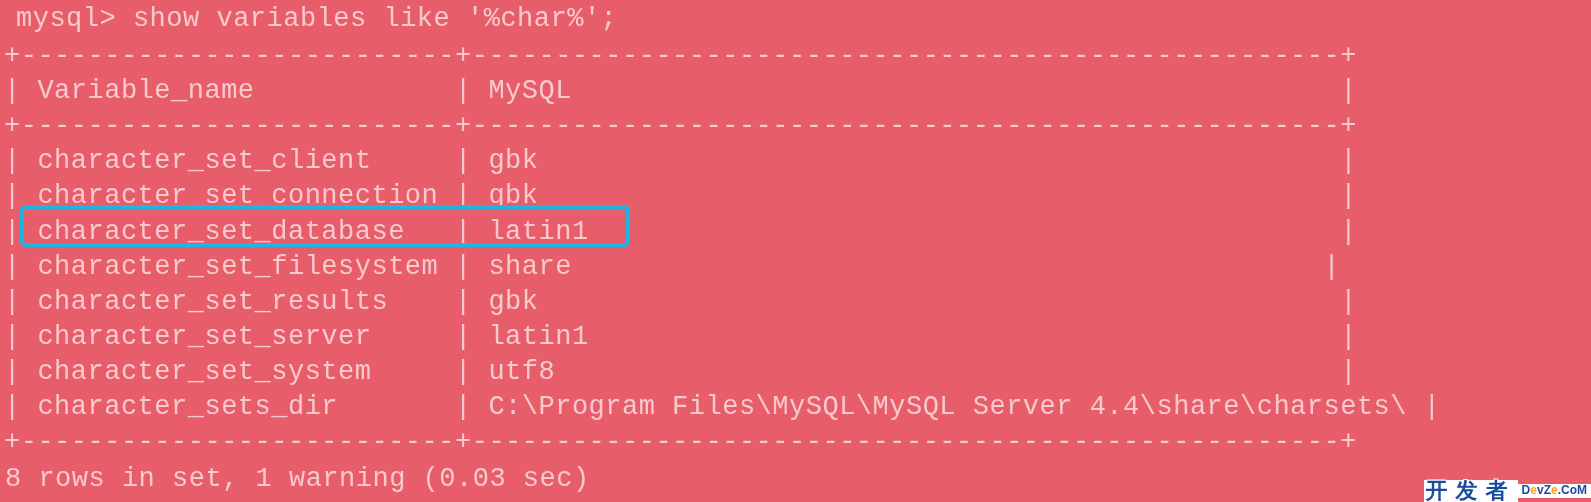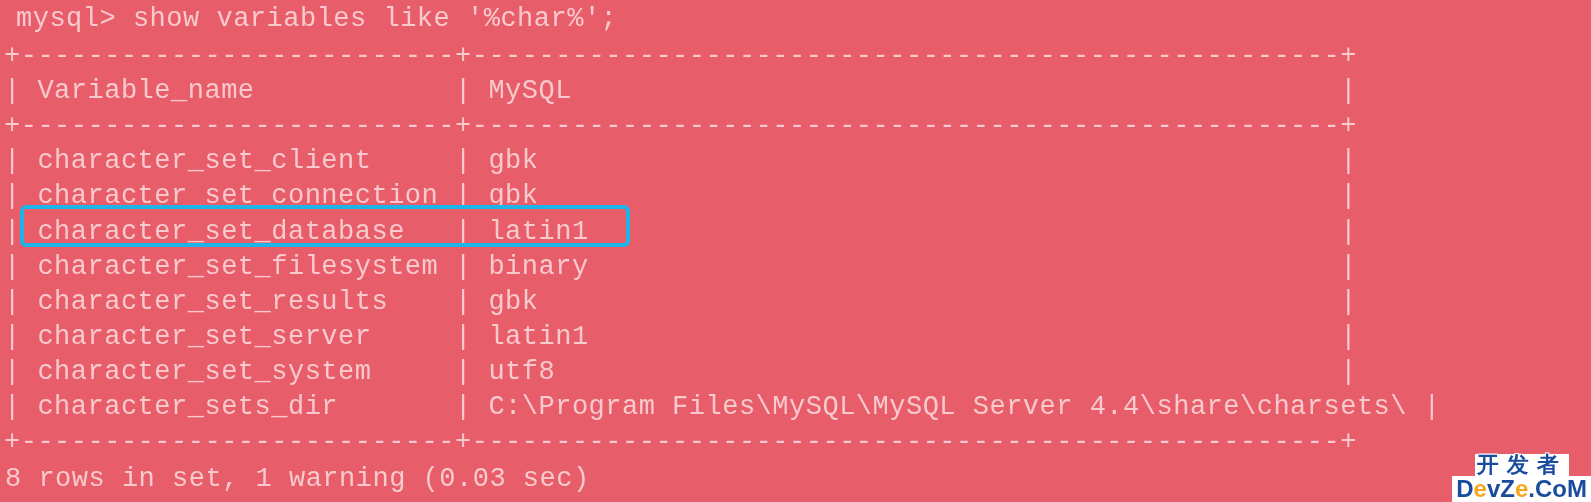--- a/index.html
+++ b/index.html
@@ -50,57 +50,57 @@
       border-radius: 6px;
       pointer-events: none;
       z-index: 10;
     }
     .watermark {
       position: absolute;
       bottom: 0;
       right: 0;
       z-index: 20;
       display: flex;
-      flex-direction: column;
+      flex-direction: row;
       align-items: center;
       background: transparent;
     }
     .watermark-cn {
       font-family: 'KaiTi', 'STKaiti', serif;
       font-size: 22px;
       font-weight: bold;
       color: #1a4c9e;
       letter-spacing: 8px;
       text-shadow: 1px 1px 0 #fff, -1px -1px 0 #fff, 1px -1px 0 #fff, -1px 1px 0 #fff;
       background: #fff;
       padding: 0 2px;
       line-height: 1;
     }
     .watermark-en {
       font-family: Arial, sans-serif;
-      font-size: 24px;
+      font-size: 12px;
       font-weight: bold;
       color: #1a4c9e;
       background: #fff;
       padding: 0 4px;
       line-height: 1.1;
     }
     .watermark-en .e { color: #f7a51c; }
   </style>
 </head>
 <body>
 
 <div class="prompt-line">mysql&gt; show variables like '%char%';</div>
 <div class="table-border">+--------------------------+----------------------------------------------------+</div>
 <div class="table-row">| Variable_name            | MySQL                                              |</div>
 <div class="table-border">+--------------------------+----------------------------------------------------+</div>
 <div class="table-row">| character_set_client     | gbk                                                |</div>
 <div class="table-row">| character_set_connection | gbk                                                |</div>
 <div class="table-row">| character_set_database   | latin1                                             |</div>
-<div class="table-row">| character_set_filesystem | binary                                             |</div>
+<div class="table-row">| character_set_filesystem | share                                             |</div>
 <div class="table-row">| character_set_results    | gbk                                                |</div>
 <div class="table-row">| character_set_server     | latin1                                             |</div>
 <div class="table-row">| character_set_system     | utf8                                               |</div>
 <div class="table-row">| character_sets_dir       | C:\Program Files\MySQL\MySQL Server 4.4\share\charsets\ |</div>
 <div class="table-border">+--------------------------+----------------------------------------------------+</div>
 <div class="footer-line">8 rows in set, 1 warning (0.03 sec)</div>
 
 <div class="highlight-box" style="left:20px; top:205px; width:610px; height:42px;"></div>
 
 <div class="watermark">

